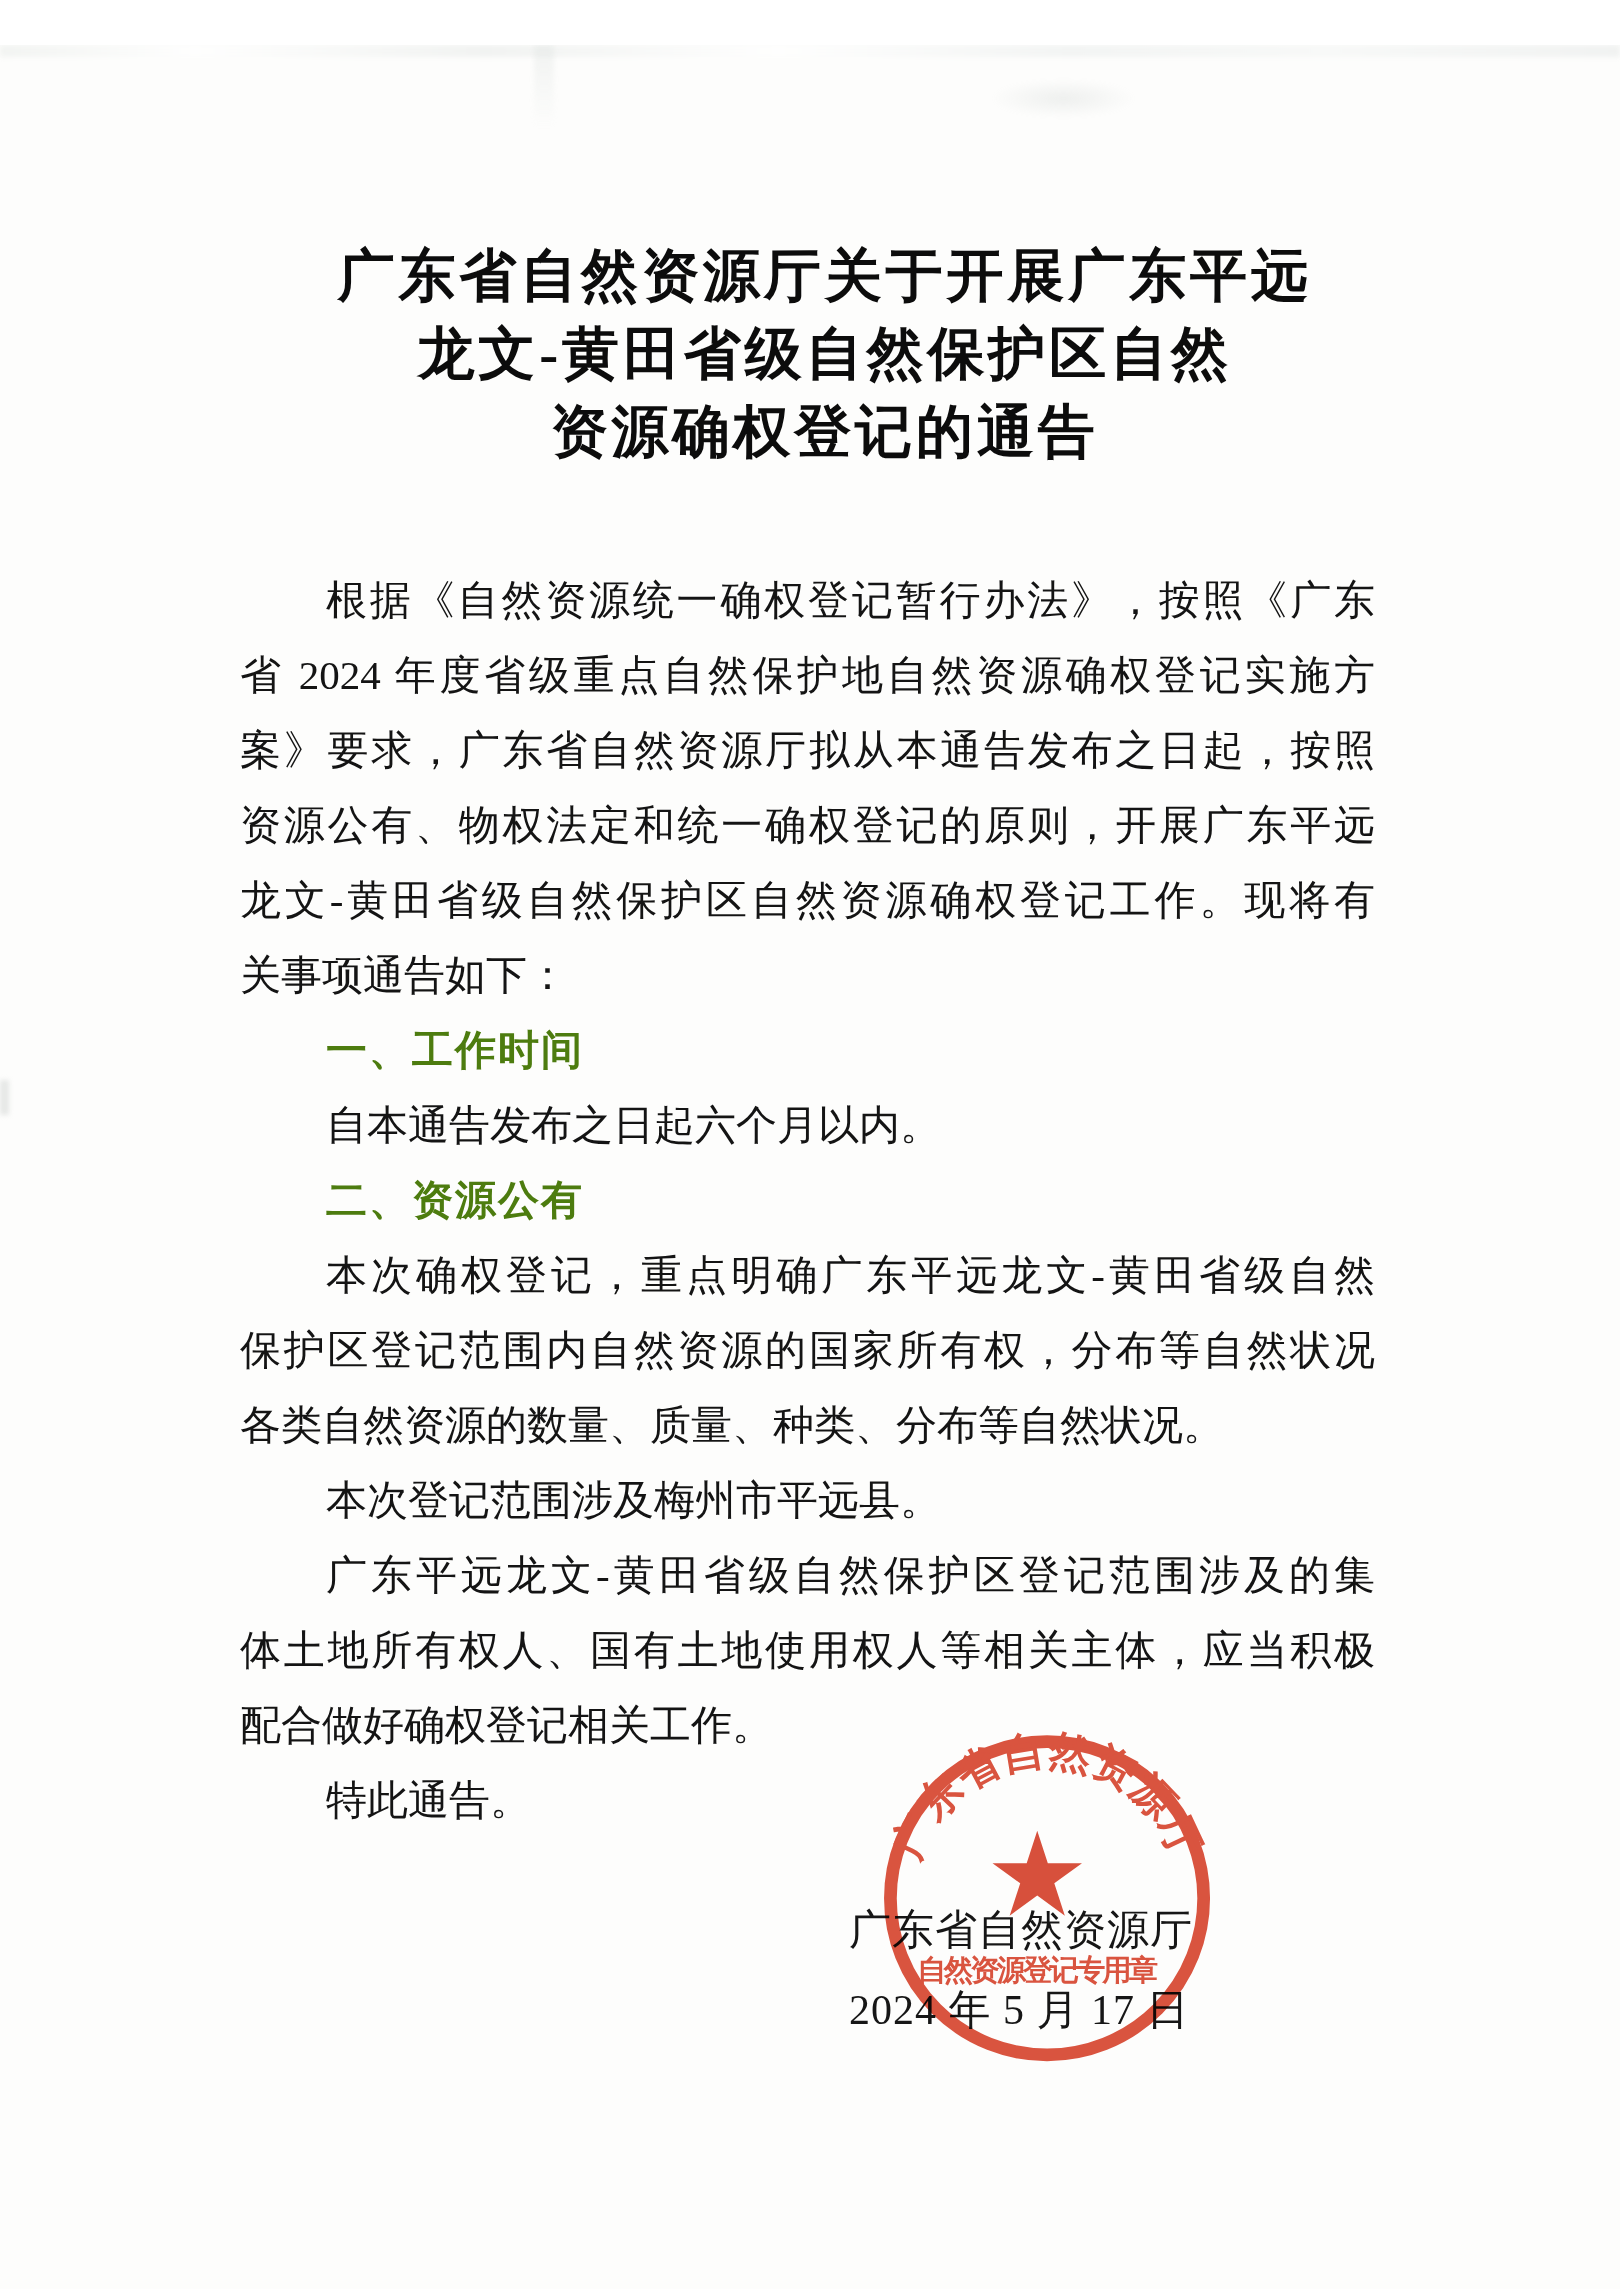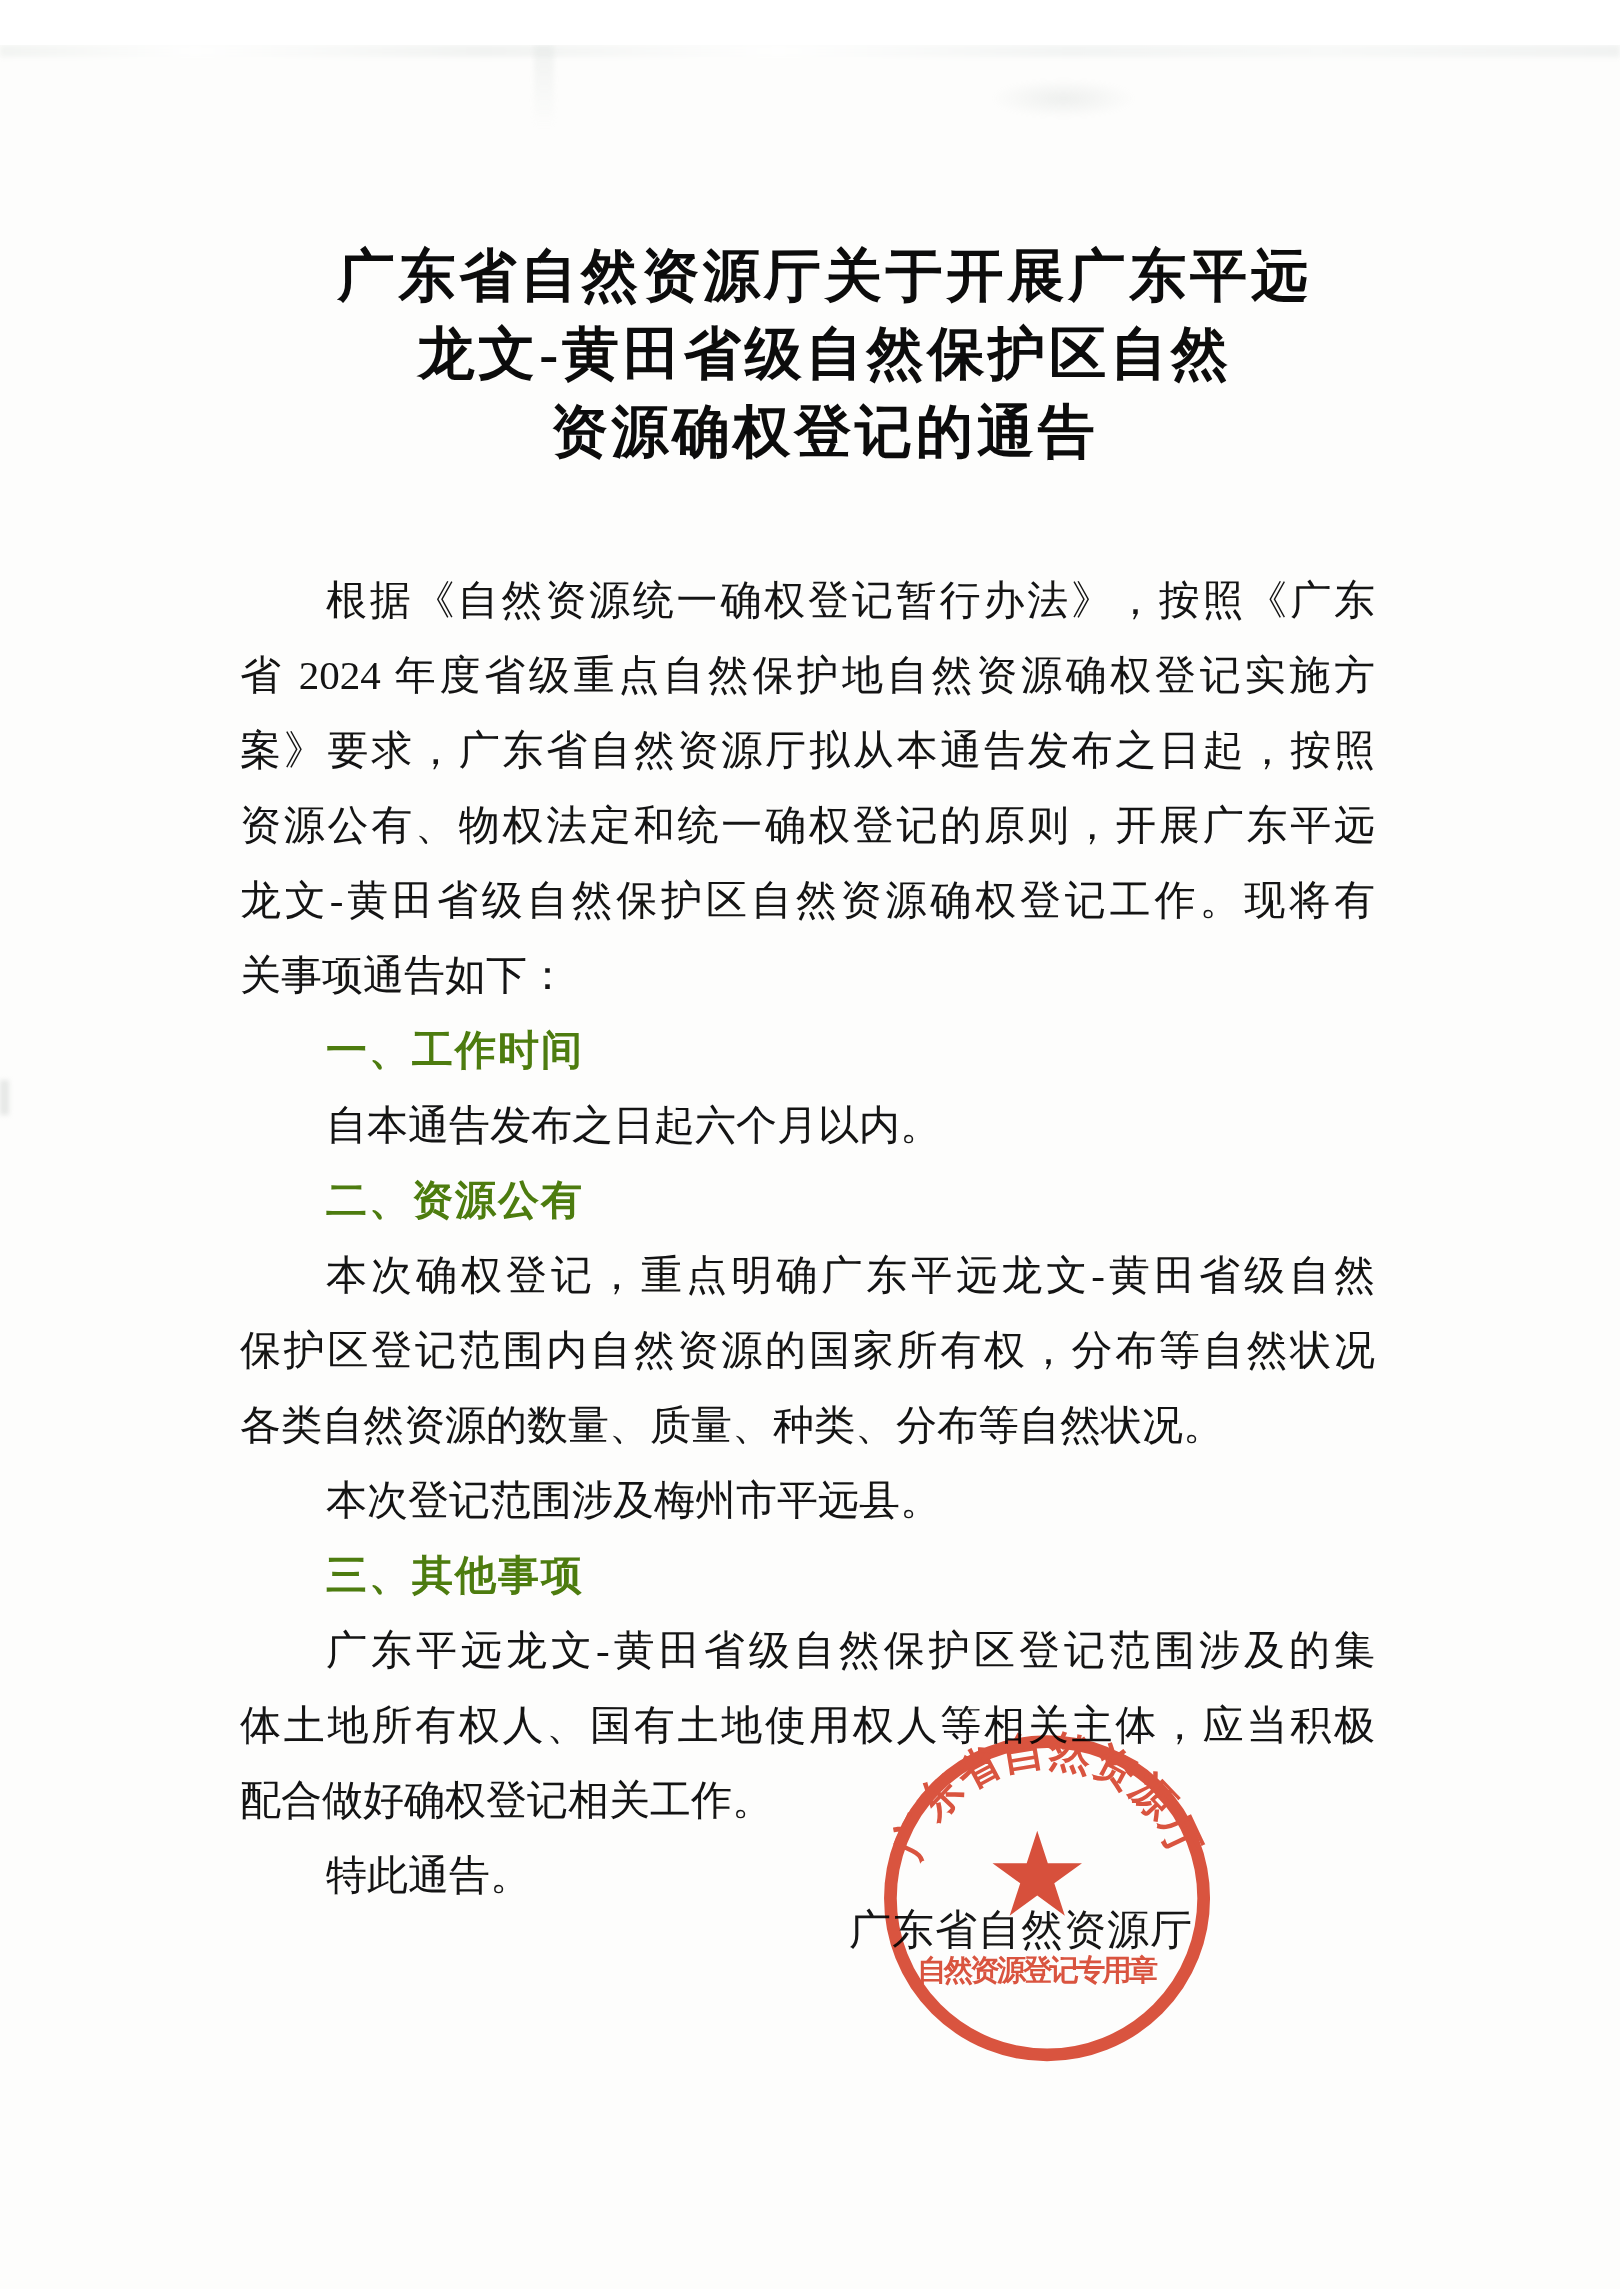--- a/index.html
+++ b/index.html
@@ -88,28 +88,28 @@
     <div class="ln fill">资源公有、物权法定和统一确权登记的原则，开展广东平远</div>
     <div class="ln fill">龙文-黄田省级自然保护区自然资源确权登记工作。现将有</div>
     <div class="ln">关事项通告如下：</div>
     <div class="ln head ind">一、工作时间</div>
     <div class="ln ind">自本通告发布之日起六个月以内。</div>
     <div class="ln head ind">二、资源公有</div>
     <div class="ln fill ind">本次确权登记，重点明确广东平远龙文-黄田省级自然</div>
     <div class="ln fill">保护区登记范围内自然资源的国家所有权，分布等自然状况</div>
     <div class="ln">各类自然资源的数量、质量、种类、分布等自然状况。</div>
     <div class="ln ind">本次登记范围涉及梅州市平远县。</div>
-    <div class="ln head ind">三、其他事项</div>
     <div class="ln fill ind">广东平远龙文-黄田省级自然保护区登记范围涉及的集</div>
     <div class="ln fill">体土地所有权人、国有土地使用权人等相关主体，应当积极</div>
     <div class="ln">配合做好确权登记相关工作。</div>
     <div class="ln ind">特此通告。</div>
   </div>
 
   <div class="sig-org">广东省自然资源厅</div>
+  <div class="sig-date">2024 年 5 月 17 日</div>
 
   <svg class="seal" viewBox="0 0 380 380" xmlns="http://www.w3.org/2000/svg">
     <circle cx="188" cy="178" r="160" fill="none" stroke="#d8452f" stroke-width="13"></circle>
     <polygon fill="#d6412b" points="178,109 188.8,142.2 223.7,142.2 195.4,162.7 206.2,195.8 178,175.3 149.8,195.8 160.6,162.7 132.3,142.2 167.2,142.2"></polygon>
     <defs>
       <path id="sealArc" d="M 58 138.3 A 136 136 0 0 1 318 138.3" fill="none"></path>
     </defs>
     <text font-family="Liberation Serif, serif" font-size="43" letter-spacing="1" fill="#d8452f" font-weight="bold">
       <textPath href="#sealArc" startOffset="50%" text-anchor="middle">广东省自然资源厅</textPath>
     </text>

